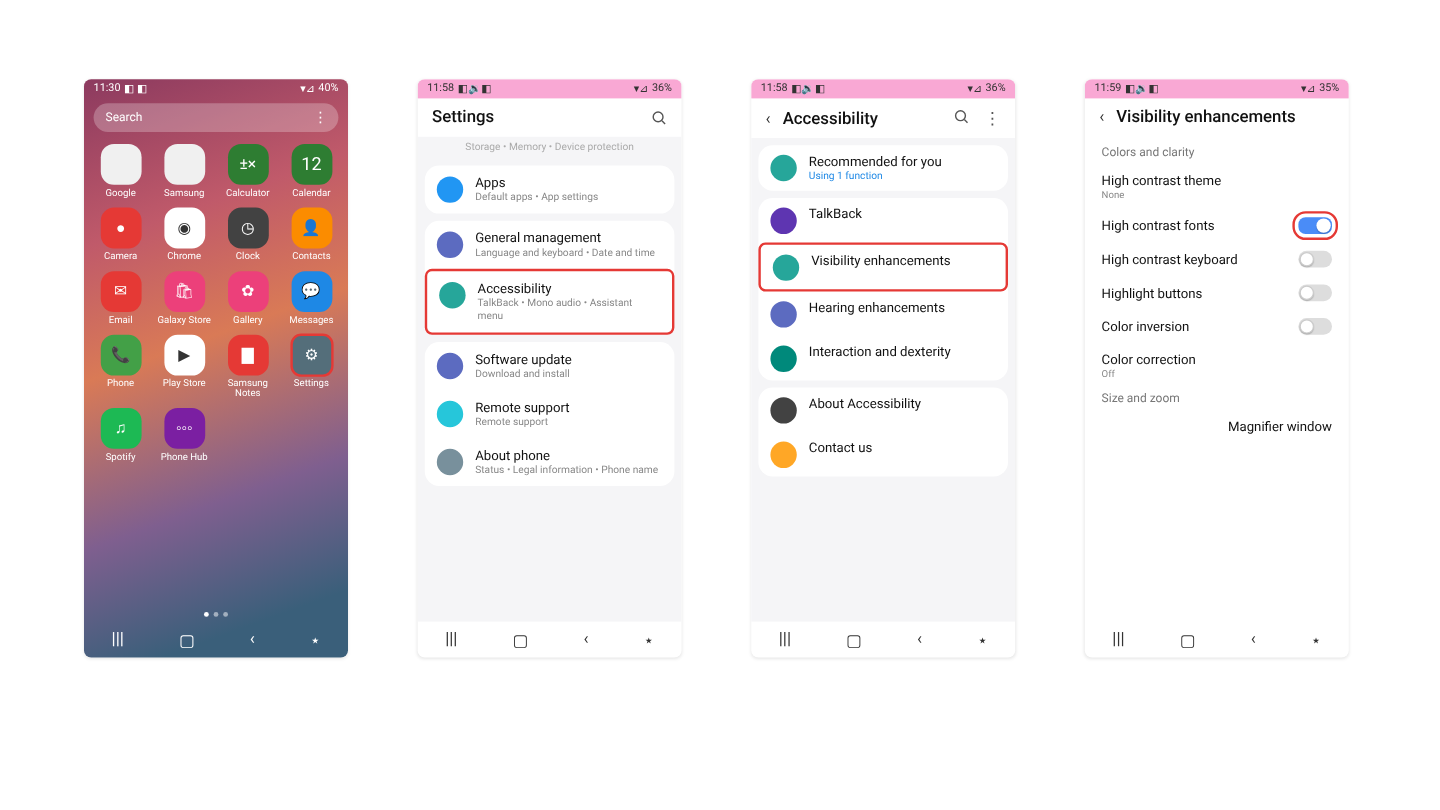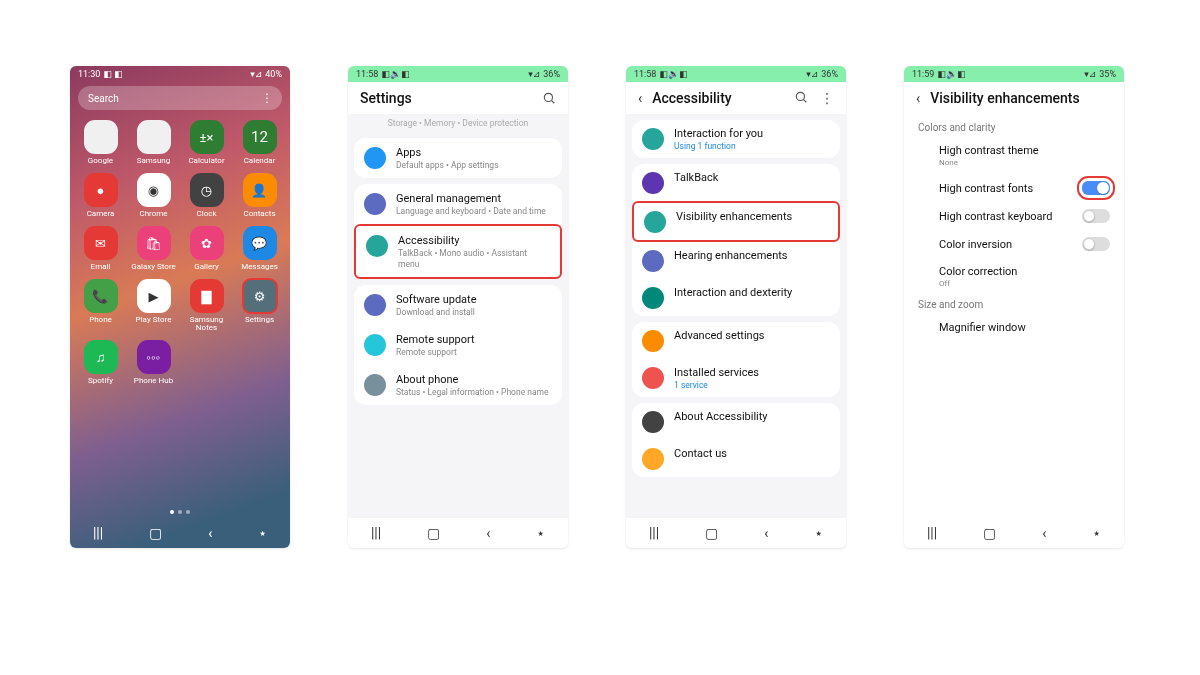--- a/index.html
+++ b/index.html
@@ -4,21 +4,21 @@
 <style>
   * { margin: 0; padding: 0; box-sizing: border-box; font-family: -apple-system, BlinkMacSystemFont, 'Segoe UI', Roboto, Helvetica, Arial, sans-serif; }
   body { background: #fff; width: 1200px; height: 675px; position: relative; }
   .container { display: flex; gap: 58px; padding: 66px 70px; }
   .phone { width: 220px; height: 482px; background: #fff; border-radius: 6px; overflow: hidden; position: relative; font-size: 11px; display: flex; flex-direction: column; box-shadow: 0 1px 3px rgba(0,0,0,0.1); }
   .phone.home { background: linear-gradient(160deg, #8c3a5f 0%, #c05a6a 25%, #d97a56 45%, #7f5f8f 70%, #3a5f7a 90%); }
   .status-bar { display: flex; justify-content: space-between; align-items: center; padding: 4px 8px; font-size: 9px; height: 16px; }
   .status-left { display: flex; gap: 3px; align-items: center; }
   .status-right { display: flex; gap: 3px; align-items: center; }
   .home .status-bar { color: #fff; }
-  .white-phone .status-bar { color: #333; background: #86efac; }
+  .white-phone .status-bar { color: #333; background: #f9a8d4; }
   .search-pill { margin: 4px 8px; background: rgba(255,255,255,0.25); border-radius: 14px; padding: 5px 10px; display: flex; justify-content: space-between; align-items: center; color: #fff; font-size: 10px; text-align: center; }
   .search-pill .dots { font-size: 12px; letter-spacing: -1px; }
   .app-grid { display: grid; grid-template-columns: repeat(4, 1fr); gap: 8px 4px; padding: 6px 6px; }
   .app { display: flex; flex-direction: column; align-items: center; gap: 3px; }
   .app-icon { width: 34px; height: 34px; border-radius: 11px; display: flex; align-items: center; justify-content: center; font-size: 16px; color: #fff; }
   .app-label { font-size: 8px; color: #fff; text-align: center; line-height: 1; }
   .page-dots { display: flex; justify-content: center; gap: 4px; margin-top: auto; padding: 4px; }
   .page-dot { width: 4px; height: 4px; border-radius: 50%; background: rgba(255,255,255,0.5); }
   .page-dot.active { background: #fff; }
   .nav-bar { display: flex; justify-content: space-around; align-items: center; height: 30px; color: #fff; font-size: 14px; }
@@ -38,21 +38,21 @@
   .item.flat { padding: 7px 10px; }
   .item-icon { width: 22px; height: 22px; border-radius: 11px; display: flex; align-items: center; justify-content: center; font-size: 11px; color: #fff; flex-shrink: 0; margin-top: 1px; }
   .item-text { flex: 1; }
   .item-title { font-size: 11px; color: #111; }
   .item-sub { font-size: 8.5px; color: #888; line-height: 1.2; margin-top: 1px; }
   .item-sub.link { color: #1e88e5; }
   .truncated-sub { font-size: 8.5px; color: #aaa; text-align: center; padding: 4px; }
 
   
   .section-header { font-size: 10px; color: #777; padding: 4px 2px; }
-  .setting-row { display: flex; justify-content: flex-start; align-items: center; padding: 7px 2px; margin-left: 21px; }
+  .setting-row { display: flex; justify-content: flex-end; align-items: center; padding: 7px 2px; }
   .setting-text { flex: 1; padding-right: 8px; }
   .setting-title { font-size: 11px; color: #111; }
   .setting-sub { font-size: 8px; color: #888; line-height: 1.15; margin-top: 1px; }
   .toggle { width: 28px; height: 14px; border-radius: 8px; background: #ddd; position: relative; flex-shrink: 0; }
   .toggle.on { background: #4a8cf7; }
   .toggle .knob { width: 12px; height: 12px; border-radius: 50%; background: #fff; position: absolute; top: 1px; left: 1px; box-shadow: 0 1px 1px rgba(0,0,0,0.2); }
   .toggle.on .knob { left: auto; right: 1px; }
   .toggle.off .knob { border: 1px solid #ccc; }
   .screen4-content { flex: 1; padding: 4px 12px; overflow: hidden; }
   svg { display: block; }
@@ -267,21 +267,21 @@
             </svg>
           </span>
         <span>⋮</span>
       </span>
     </div>
     <div class="content" id="accessibility-list">
         <div class="card">
           <div class="item flat">
             <div class="item-icon" style="background: rgb(38, 166, 154);"></div>
             <div class="item-text">
-              <div class="item-title">Interaction for you</div>
+              <div class="item-title">Recommended for you</div>
               <div class="item-sub link">Using 1 function</div>
             </div>
           </div>
         </div>
         <div class="card">
           <div class="item flat">
             <div class="item-icon" style="background: rgb(94, 53, 177);"></div>
             <div class="item-text">
               <div class="item-title">TalkBack</div>
             </div>
@@ -295,35 +295,20 @@
           <div class="item flat">
             <div class="item-icon" style="background: rgb(92, 107, 192);"></div>
             <div class="item-text">
               <div class="item-title">Hearing enhancements</div>
             </div>
           </div>
           <div class="item flat">
             <div class="item-icon" style="background: rgb(0, 137, 123);"></div>
             <div class="item-text">
               <div class="item-title">Interaction and dexterity</div>
-            </div>
-          </div>
-        </div>
-        <div class="card">
-          <div class="item flat">
-            <div class="item-icon" style="background: rgb(251, 140, 0);"></div>
-            <div class="item-text">
-              <div class="item-title">Advanced settings</div>
-            </div>
-          </div>
-          <div class="item flat">
-            <div class="item-icon" style="background: rgb(239, 83, 80);"></div>
-            <div class="item-text">
-              <div class="item-title">Installed services</div>
-              <div class="item-sub link">1 service</div>
             </div>
           </div>
         </div>
         <div class="card">
           <div class="item flat">
             <div class="item-icon" style="background: rgb(66, 66, 66);"></div>
             <div class="item-text">
               <div class="item-title">About Accessibility</div>
             </div>
           </div>
@@ -379,20 +364,28 @@
         <div class="setting-row">
           <div class="setting-text">
             <div class="setting-title">High contrast keyboard</div>
           </div>
           <div class="toggle off">
             <div class="knob"></div>
           </div>
         </div>
         <div class="setting-row">
           <div class="setting-text">
+            <div class="setting-title">Highlight buttons</div>
+          </div>
+          <div class="toggle off">
+            <div class="knob"></div>
+          </div>
+        </div>
+        <div class="setting-row">
+          <div class="setting-text">
             <div class="setting-title">Color inversion</div>
           </div>
           <div class="toggle off">
             <div class="knob"></div>
           </div>
         </div>
         <div class="setting-row">
           <div class="setting-text">
             <div class="setting-title">Color correction</div>
             <div class="setting-sub">Off</div>

